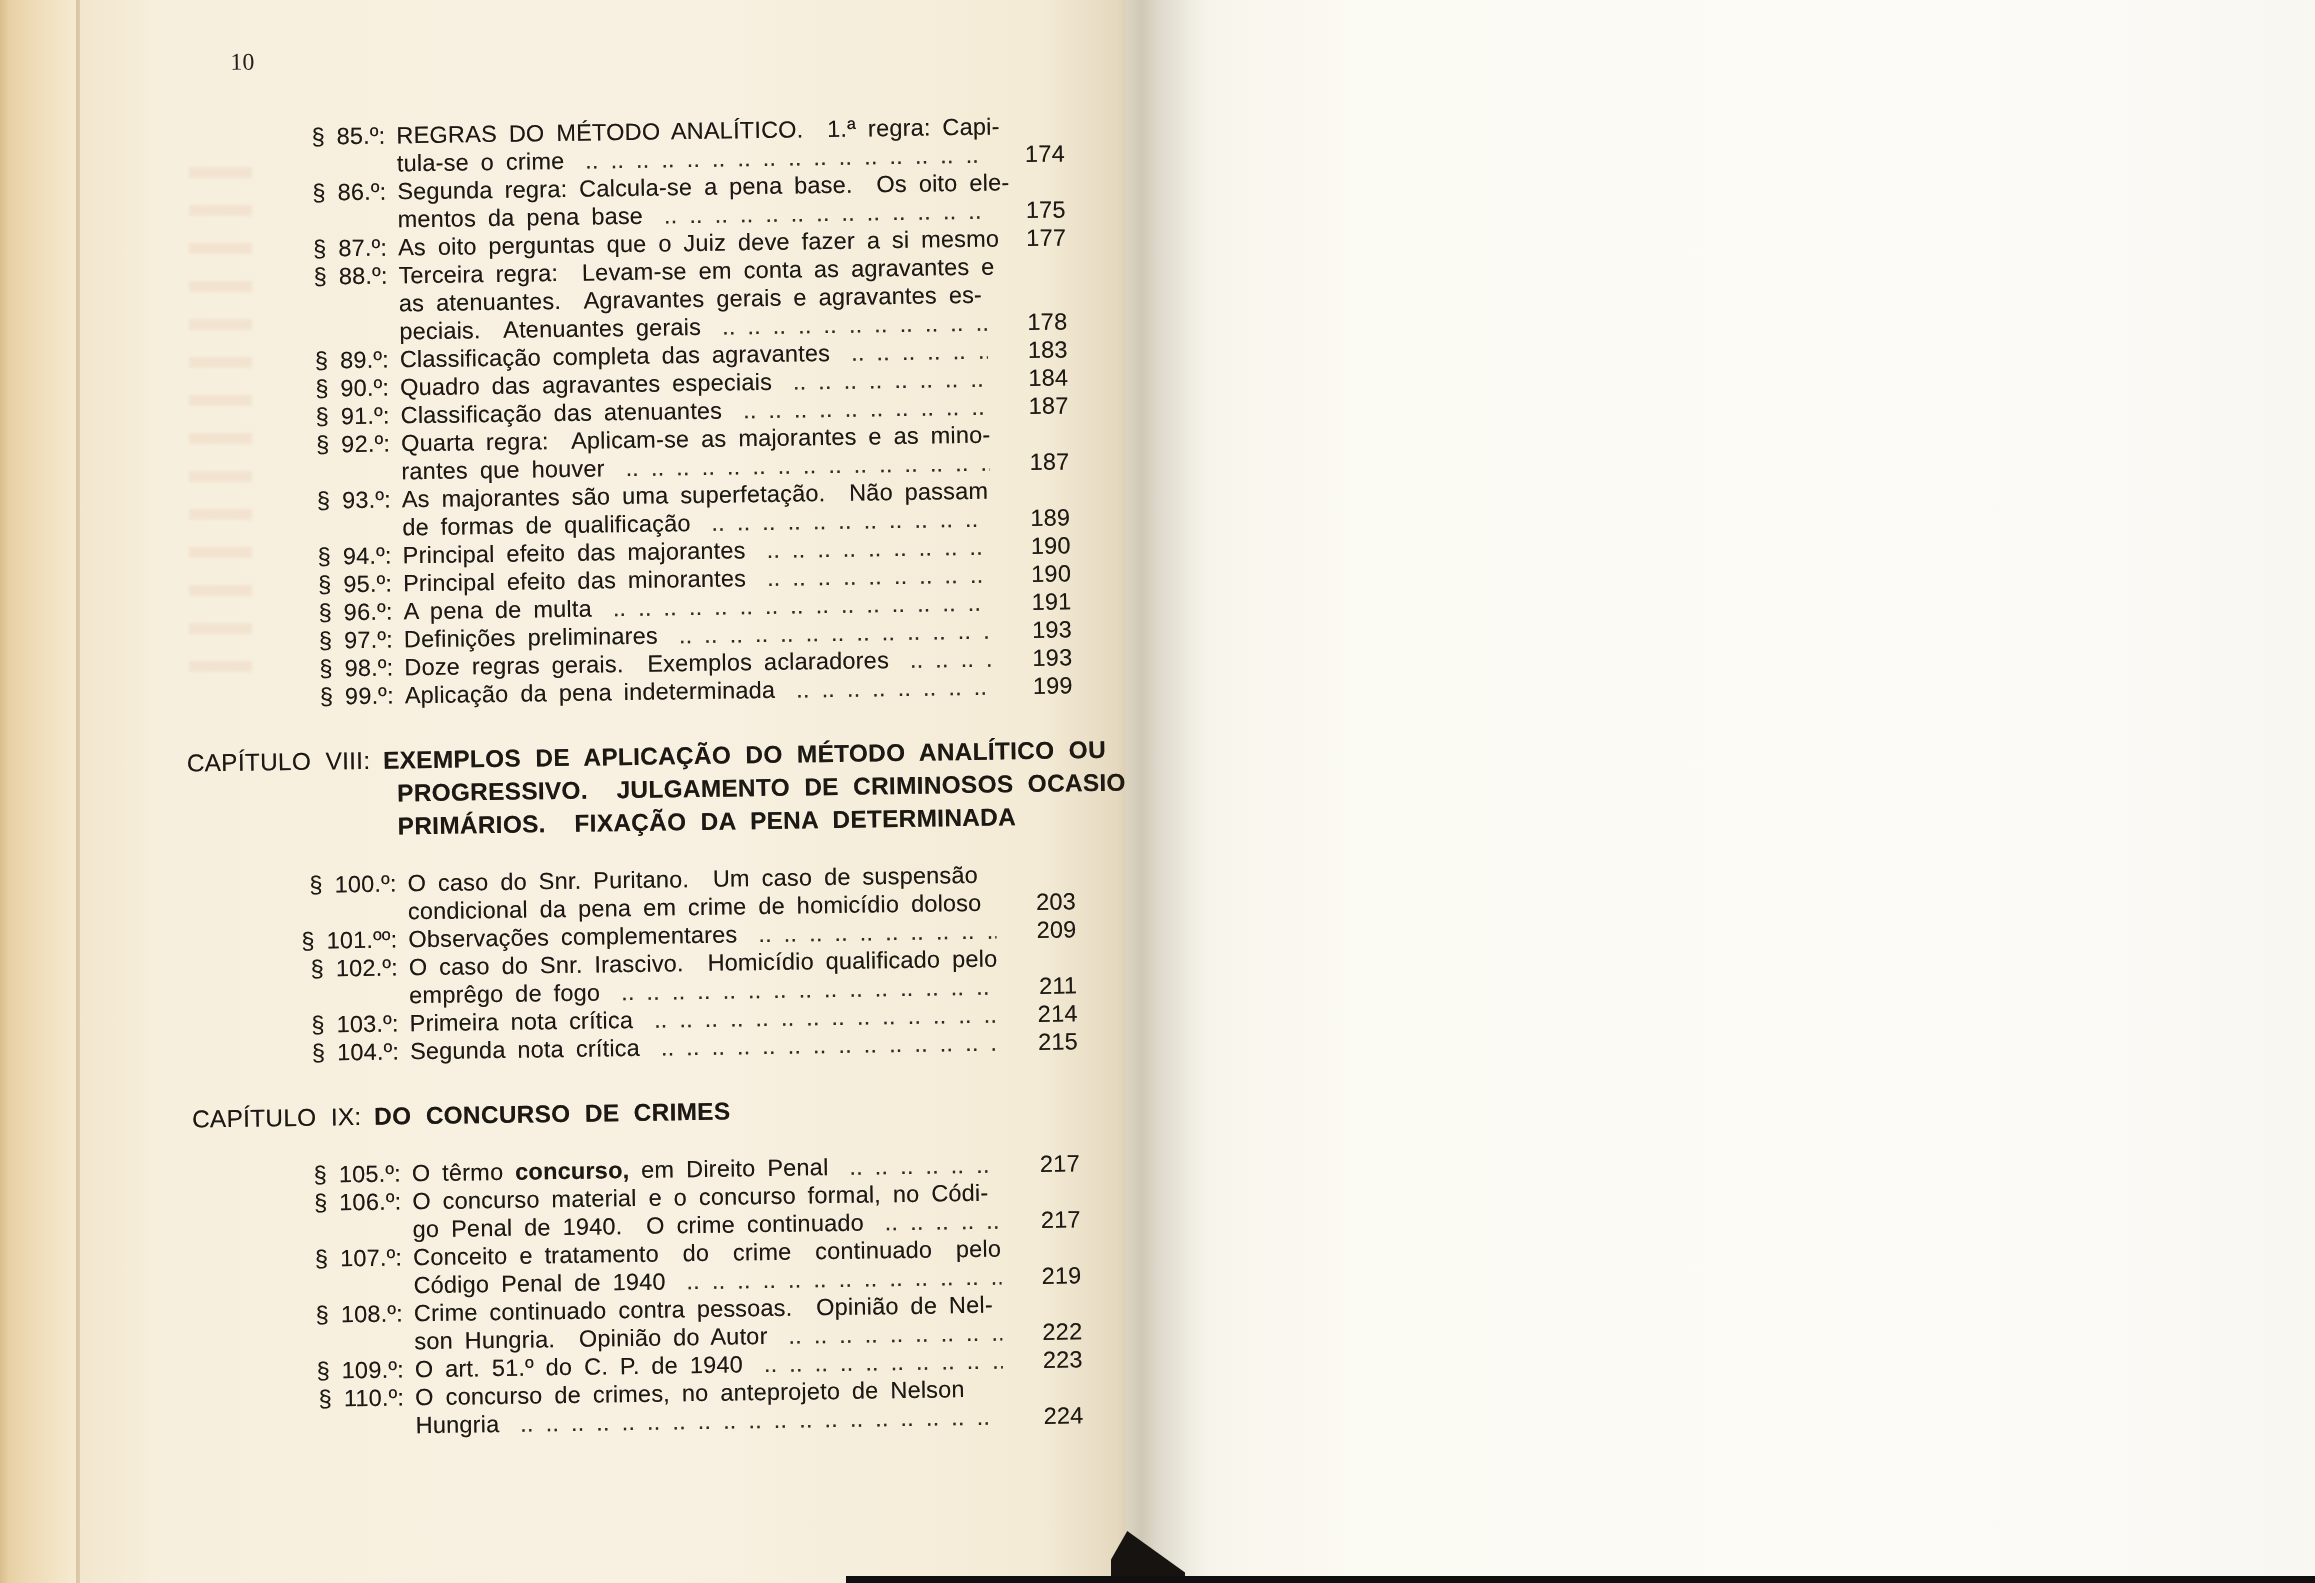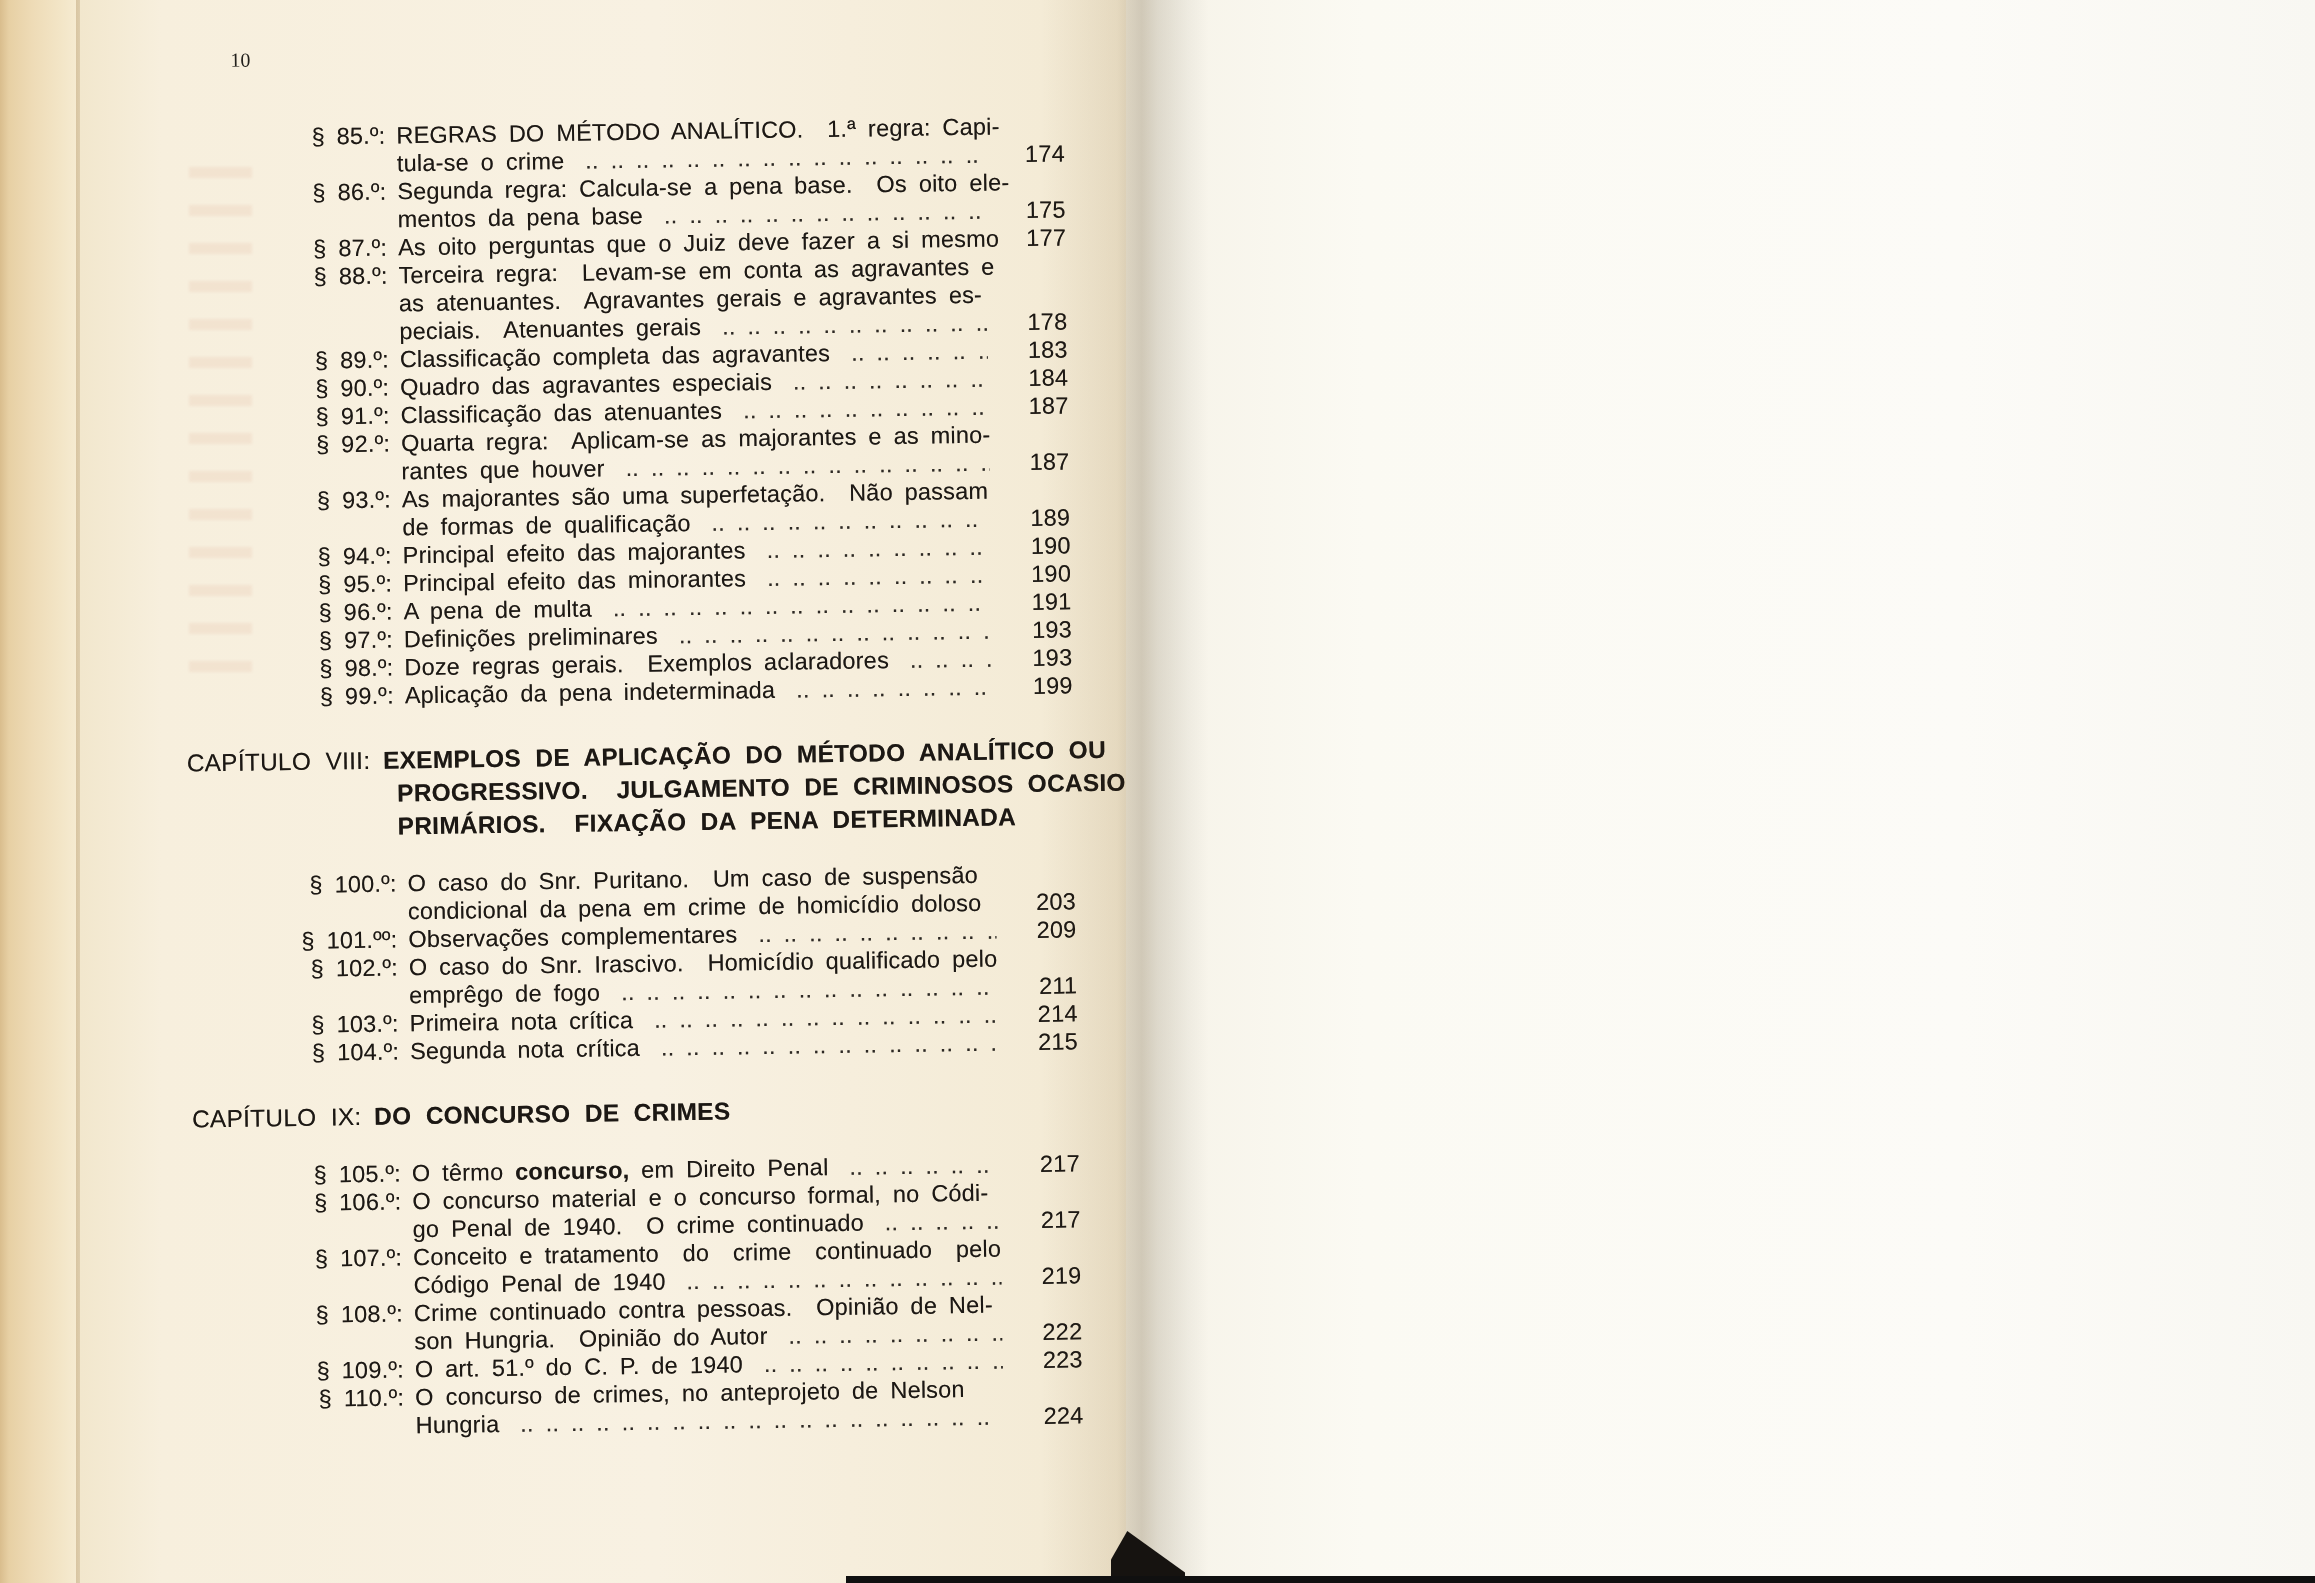--- a/index.html
+++ b/index.html
@@ -24,21 +24,21 @@
   .ghosts{position:absolute;left:109px;top:167px;width:63px;height:507px;opacity:.10;filter:blur(1.8px);
     background:repeating-linear-gradient(180deg,rgba(200,110,80,.9) 0 11px,rgba(200,110,80,0) 11px 38px);}
 
   .bottom-line{position:absolute;left:846px;top:1576px;width:1470px;height:7.2px;background:#101010;}
   .wedge{position:absolute;left:1111px;top:1531px;width:74px;height:52px;background:#161310;
     clip-path:polygon(22% 0,100% 80%,100% 100%,0 100%,0 55%);}
 
   .content{position:absolute;top:0;}
   .content-left{left:104px;width:887px;transform:rotate(-.85deg);transform-origin:50% 40%;padding-top:118px;}
 
-  .pagenum{position:absolute;font-family:"Liberation Serif",serif;font-size:20px;color:#22201c;}
+  .pagenum{position:absolute;font-family:"Liberation Serif",serif;font-size:24px;color:#22201c;}
   .pagenum-left{left:54px;top:43px;}
 
   .entry{display:flex;font-size:23.5px;line-height:28px;letter-spacing:0.2px;word-spacing:.22em;
          text-shadow:0 0 0.5px rgba(20,15,10,.45);}
   .num{width:208px;flex:0 0 208px;text-align:right;white-space:pre;}
   .body{flex:1 1 auto;min-width:0;margin-left:11px;}
   .line{white-space:pre;}
   .lastrow{display:flex;}
   .lastrow .t{white-space:pre;flex:0 0 auto;}
   .dots{flex:1 1 0;min-width:0;overflow:hidden;white-space:pre;padding-left:9px;opacity:.92;}

